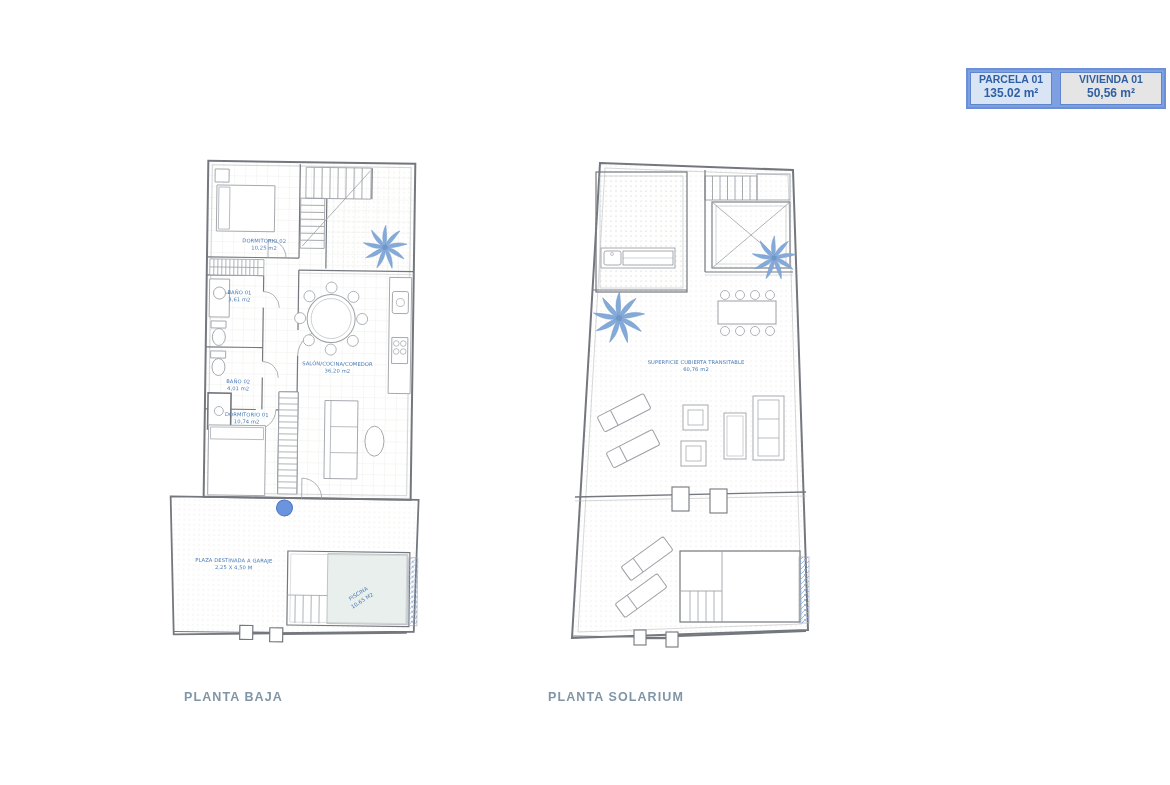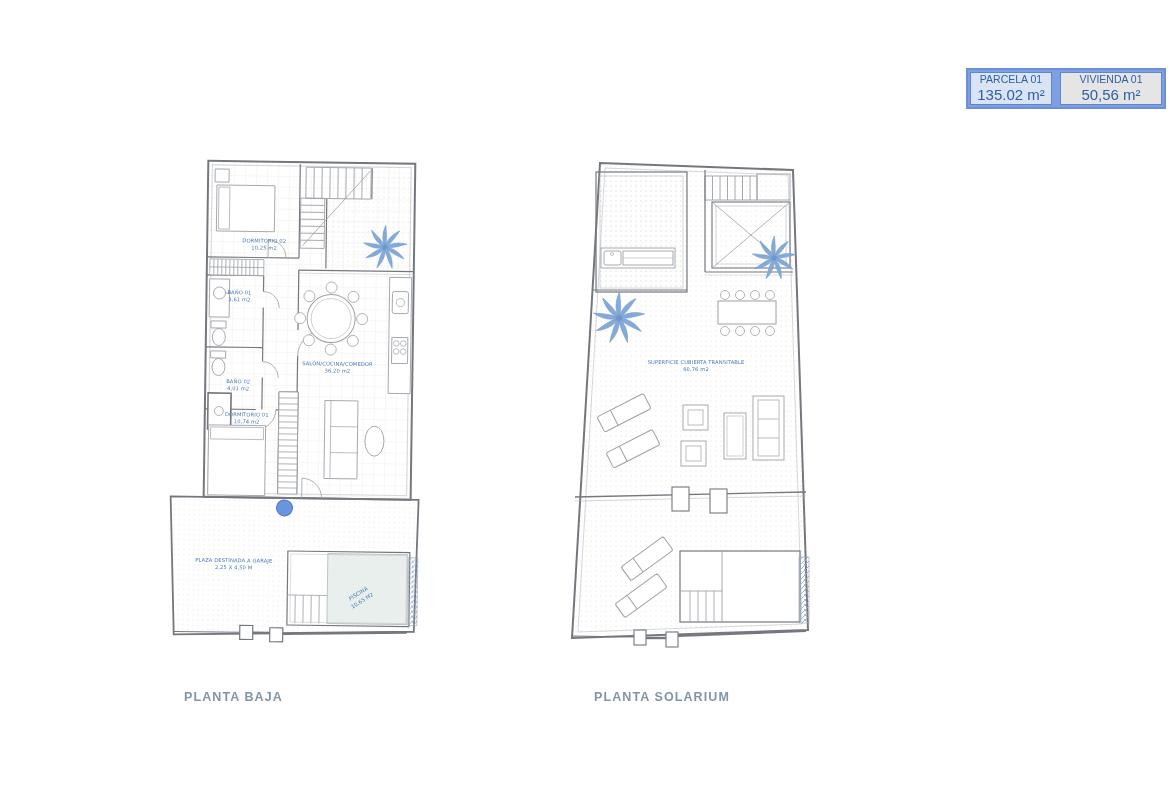--- a/index.html
+++ b/index.html
@@ -4,29 +4,29 @@
 <style>
   html,body{margin:0;padding:0;background:#fff;}
   #canvas{position:relative;width:1170px;height:785px;background:#ffffff;overflow:hidden;
           font-family:"Liberation Sans",sans-serif;}
   svg{position:absolute;left:0;top:0;}
   svg text{font-family:"DejaVu Sans",sans-serif;}
   .rl{font-size:5.2px;fill:#4577b4;text-anchor:middle;letter-spacing:.1px;}
   .plan-title{position:absolute;top:690px;font-size:12.5px;font-weight:bold;
               color:#8096a6;letter-spacing:1.1px;}
   #title-baja{left:172px;padding-left:12px;}
-  #title-solarium{left:594px;}
+  #title-solarium{left:548px;}
   #legend{position:absolute;left:966px;top:68px;width:192px;height:33px;
           background:#7e9fe2;border:2px solid #6b90d8;display:flex;gap:8px;padding:2px;}
   #legend .cell{background:#d9e5f5;border:1px solid #5d86cc;display:flex;flex-direction:column;
-                justify-content:flex-start;align-items:center;color:#2f5fa5;}
+                justify-content:flex-start;align-items:center;color:#2f5fa5;font-weight:bold;}
   #legend .cell.parcela{flex:0 0 80px;}
   #legend .cell.vivienda{flex:1;background:#e5e5e5;}
   #legend .l{font-size:10.5px;line-height:1.2;}
-  #legend .a{font-size:15px;line-height:1.2;}
+  #legend .a{font-size:12px;line-height:1.2;}
 </style>
 </head>
 <body>
 
 <div id="canvas">
 
 <svg width="1170" height="785" viewBox="0 0 1170 785">
   <defs>
     <pattern id="dots" width="5" height="5" patternUnits="userSpaceOnUse">
       <circle cx="1" cy="1" r="0.55" fill="#dddbd4"></circle>

